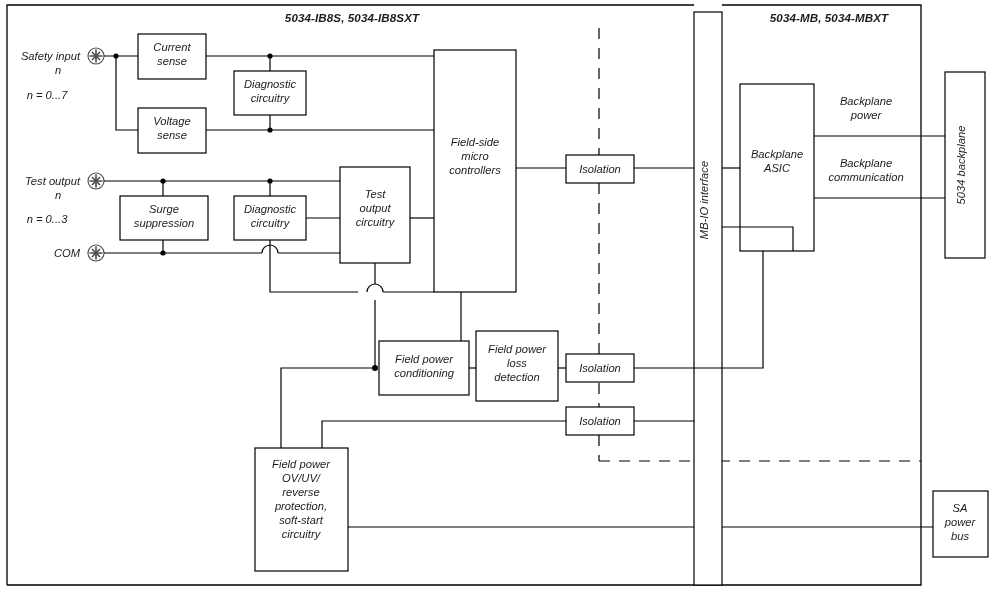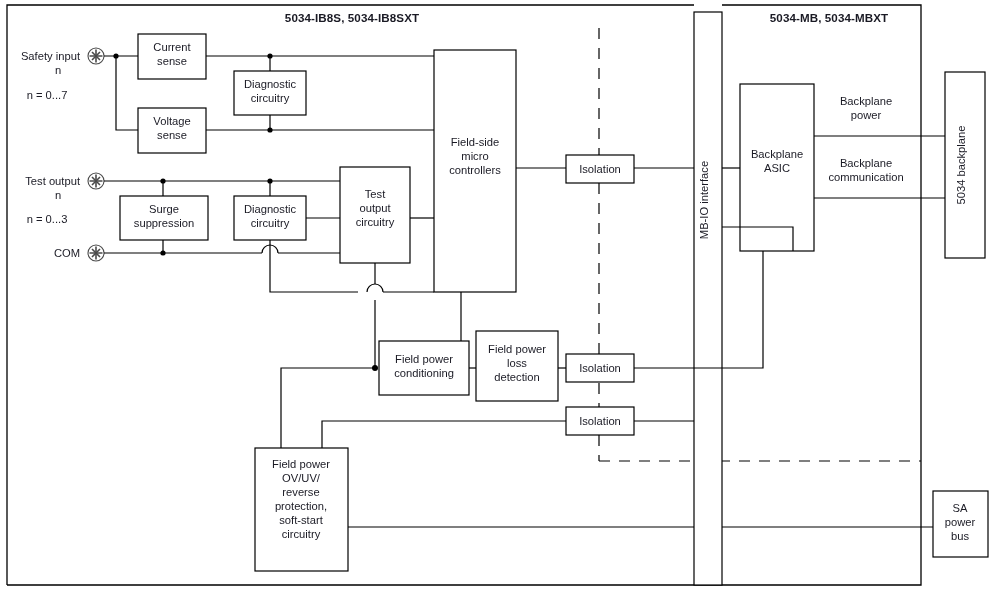--- a/index.html
+++ b/index.html
@@ -1,18 +1,18 @@
 <!DOCTYPE html>
 <html><head>
 <meta charset="utf-8">
 <style>
   html,body{margin:0;padding:0;background:#ffffff;}
   body{width:1000px;height:593px;overflow:hidden;
        font-family:"Liberation Sans","DejaVu Sans",sans-serif;}
-  #stage{position:relative;width:1000px;height:593px;}
+  #stage{position:relative;width:1000px;height:593px;font-style:italic;}
   svg{display:block;}
   .blk{fill:#ffffff;stroke:#000000;stroke-width:1.2;}
   .wire{stroke:#000000;stroke-width:1.2;fill:none;}
   .dash{stroke:#000000;stroke-width:1.2;fill:none;stroke-dasharray:11 9;}
   .hop{stroke:#000000;stroke-width:1.2;fill:none;}
   .dot{fill:#000000;}
   .term{fill:#ffffff;stroke:#4a4a4a;stroke-width:1.1;}
   .termx{stroke:#4a4a4a;stroke-width:1.6;fill:none;}
   .outer{fill:none;stroke:#000000;stroke-width:1.3;}
   text{font-family:"Liberation Sans","DejaVu Sans",sans-serif;fill:#1a1a24;}

